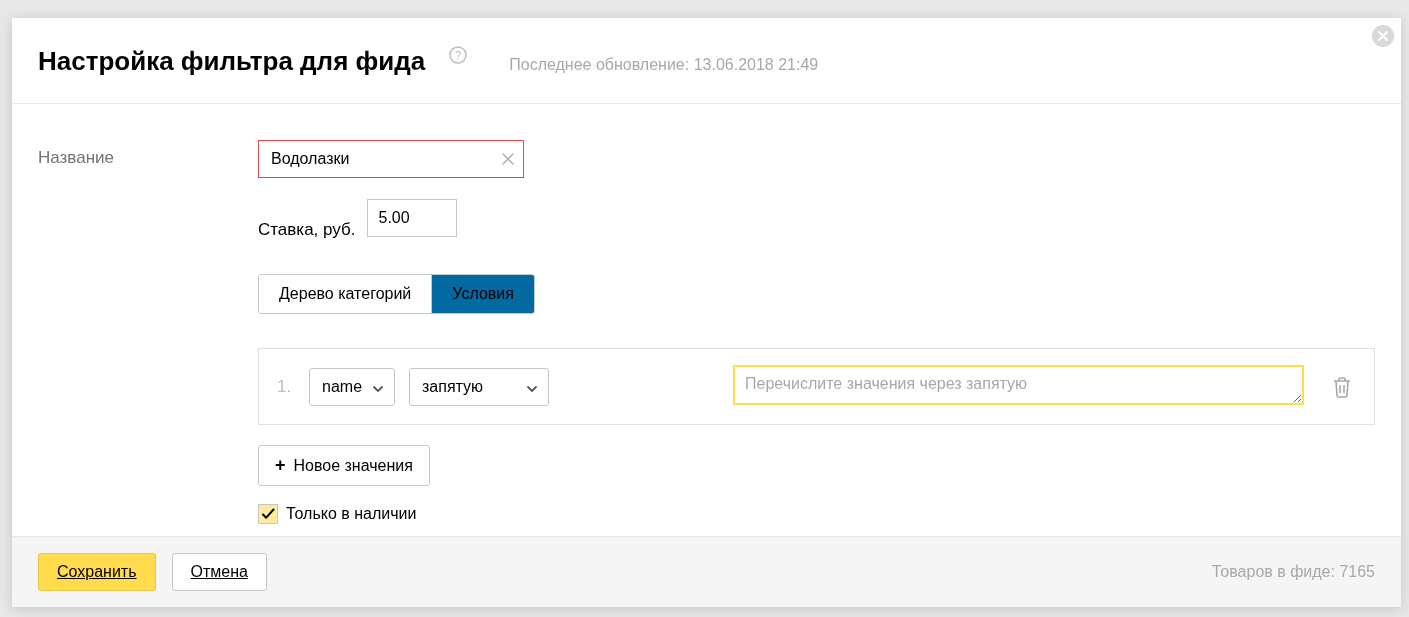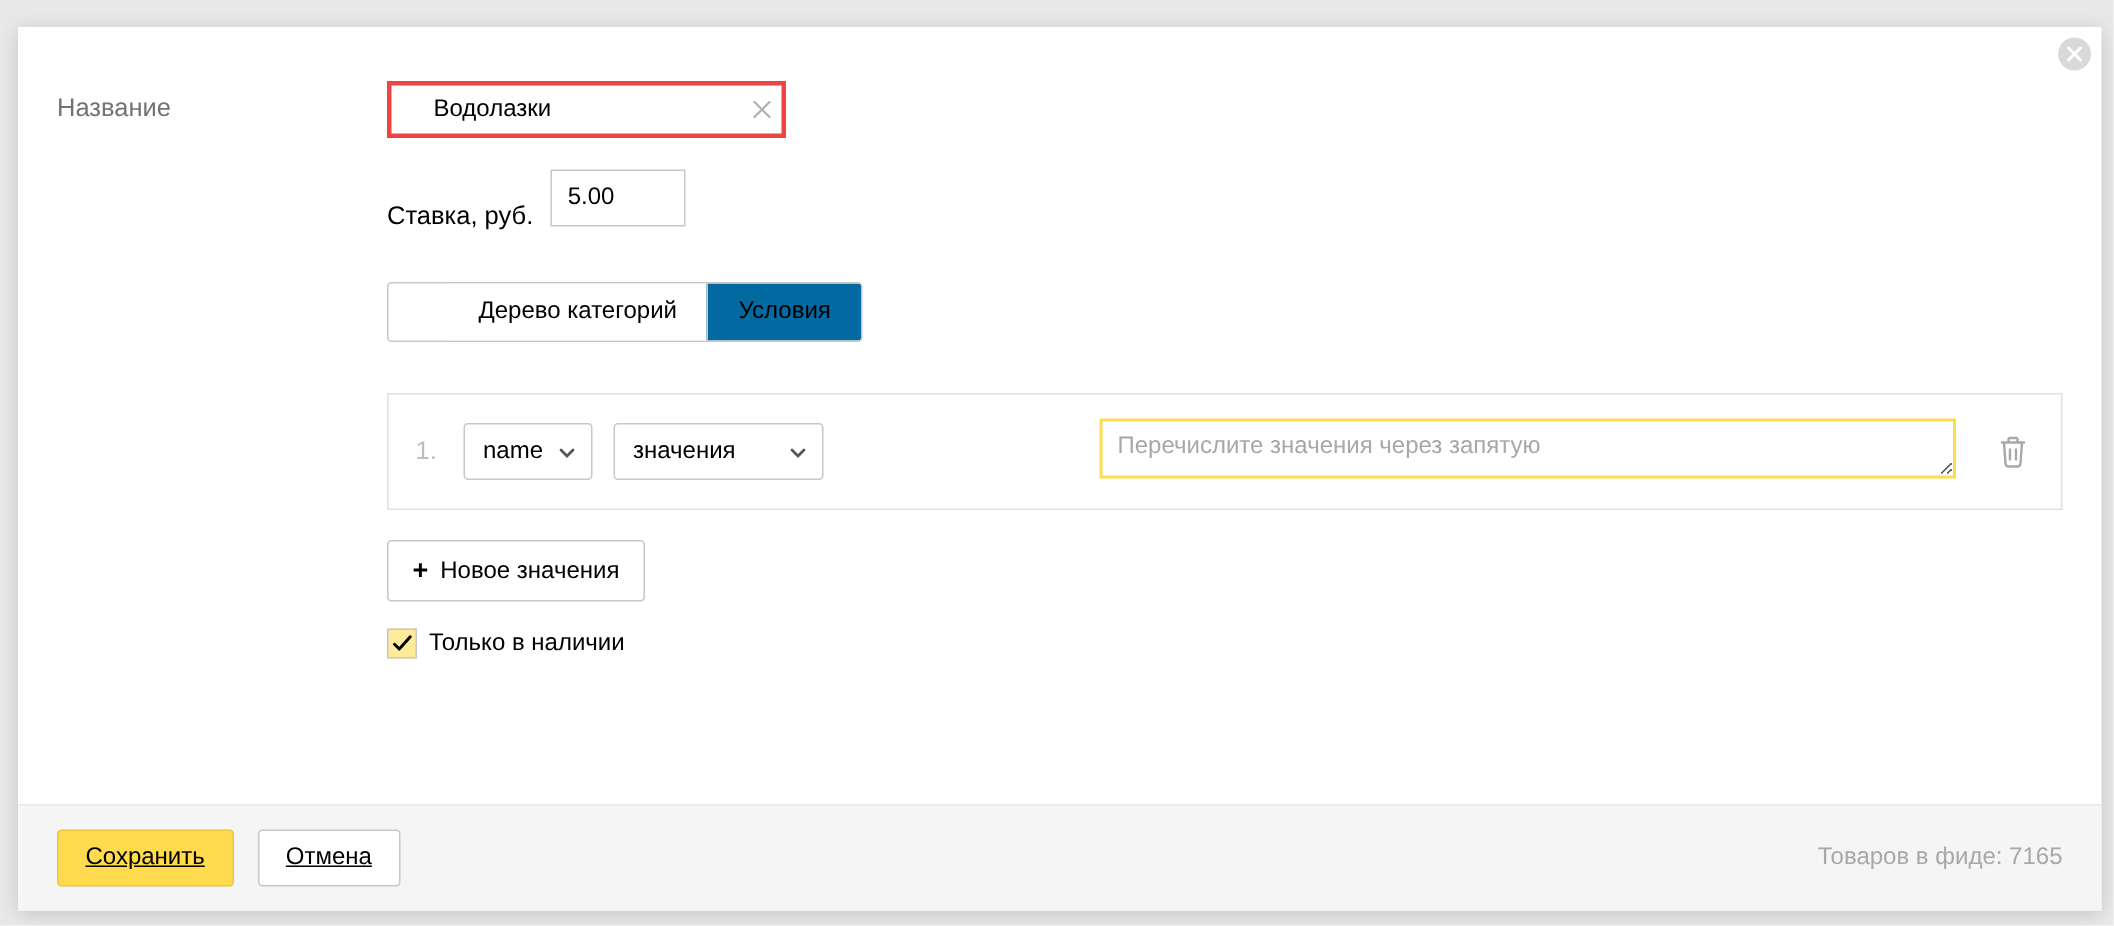--- a/index.html
+++ b/index.html
@@ -80,22 +80,22 @@
   .field-col {
     flex: 1;
   }
   .name-input-wrap {
     position: relative;
     width: 266px;
   }
   .text-input {
     width: 100%;
     height: 38px;
-    border: 3px solid #ef4444;
-    padding: 0 34px 0 28px;
+    border: 1px solid #ef4444;
+    padding: 0 34px 0 12px;
     font-size: 16px;
     background: #fff;
   }
   .clear-icon {
     position: absolute;
     right: 8px;
     top: 50%;
     transform: translateY(-50%);
     width: 16px; height: 16px;
     color: #b0b0b0;
@@ -116,21 +116,20 @@
     padding: 0 10px;
     font-size: 16px;
     text-align: left;
   }
   .tabs {
     display: inline-flex;
     border: 1px solid #c7c7c7;
     border-radius: 3px;
     overflow: hidden;
     margin-bottom: 34px;
-    padding-left: 40px;
   }
   .tab {
     padding: 10px 20px;
     font-size: 16px;
     cursor: pointer;
     background: #fff;
   }
   .tab.active {
     background: #0369a1;
   }
@@ -253,20 +252,30 @@
 
 <div class="modal">
 
   <div class="close-icon">
     <svg viewBox="0 0 24 24" fill="currentColor">
         <circle cx="12" cy="12" r="11" fill="#d9d9d9"></circle>
         <path d="M8 8l8 8M16 8l-8 8" stroke="#fff" stroke-width="2" stroke-linecap="round"></path>
       </svg>
   </div>
 
+  <div class="modal-header">
+    <span class="modal-title">Настройка фильтра для фида</span>
+    <span class="help-icon">
+      <svg viewBox="0 0 18 18" fill="none">
+          <circle cx="9" cy="9" r="8" stroke="currentColor" stroke-width="1.5"></circle>
+          <text x="9" y="13" text-anchor="middle" font-size="11" fill="currentColor">?</text>
+        </svg>
+    </span>
+    <span class="last-updated">Последнее обновление: 13.06.2018 21:49</span>
+  </div>
 
   <div class="modal-body">
 
     <div class="form-row">
       <div class="label-col">Название</div>
       <div class="field-col">
 
         <div class="name-input-wrap">
           <input class="text-input" type="text" value="Водолазки" style="">
           <span class="clear-icon">
@@ -290,21 +299,21 @@
           <span class="cond-index">1.</span>
           <div class="select" style="min-width:86px;">
             <span>name</span>
             <span class="chev">
               <svg viewBox="0 0 12 12">
                   <path d="M2 4l4 4 4-4" stroke="currentColor" stroke-width="1.8" fill="none" stroke-linecap="round"></path>
                 </svg>
             </span>
           </div>
           <div class="select" style="min-width:140px;">
-            <span>значения</span>
+            <span>запятую</span>
             <span class="chev">
               <svg viewBox="0 0 12 12">
                   <path d="M2 4l4 4 4-4" stroke="currentColor" stroke-width="1.8" fill="none" stroke-linecap="round"></path>
                 </svg>
             </span>
           </div>
           <div class="values-area">
             <textarea class="values-textarea" placeholder="Перечислите значения через запятую" style=""></textarea>
           </div>
           <span class="trash-icon">

